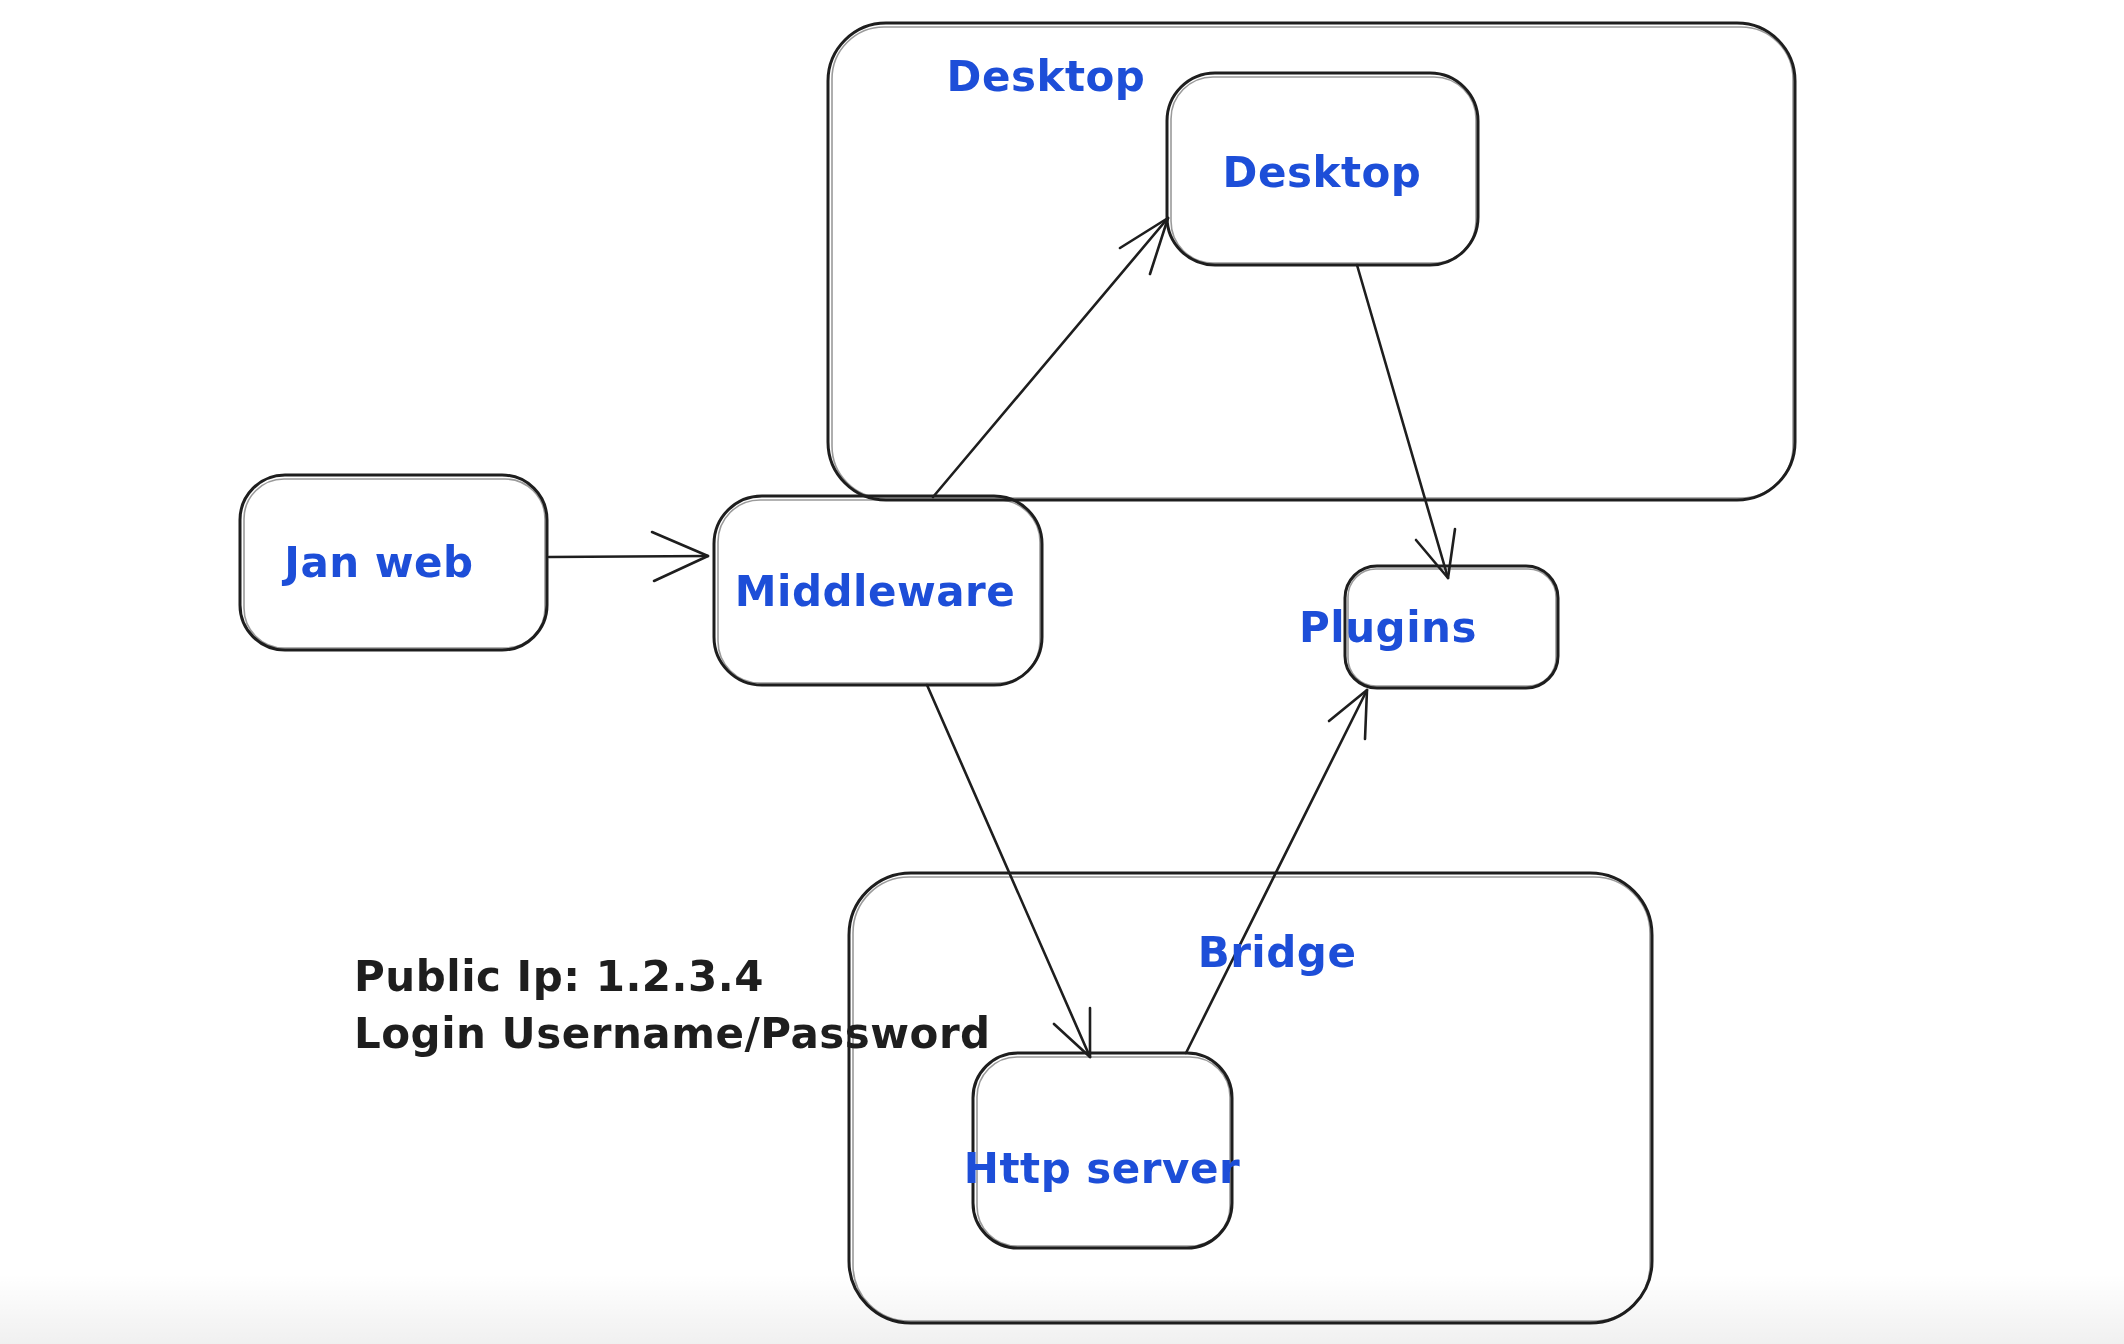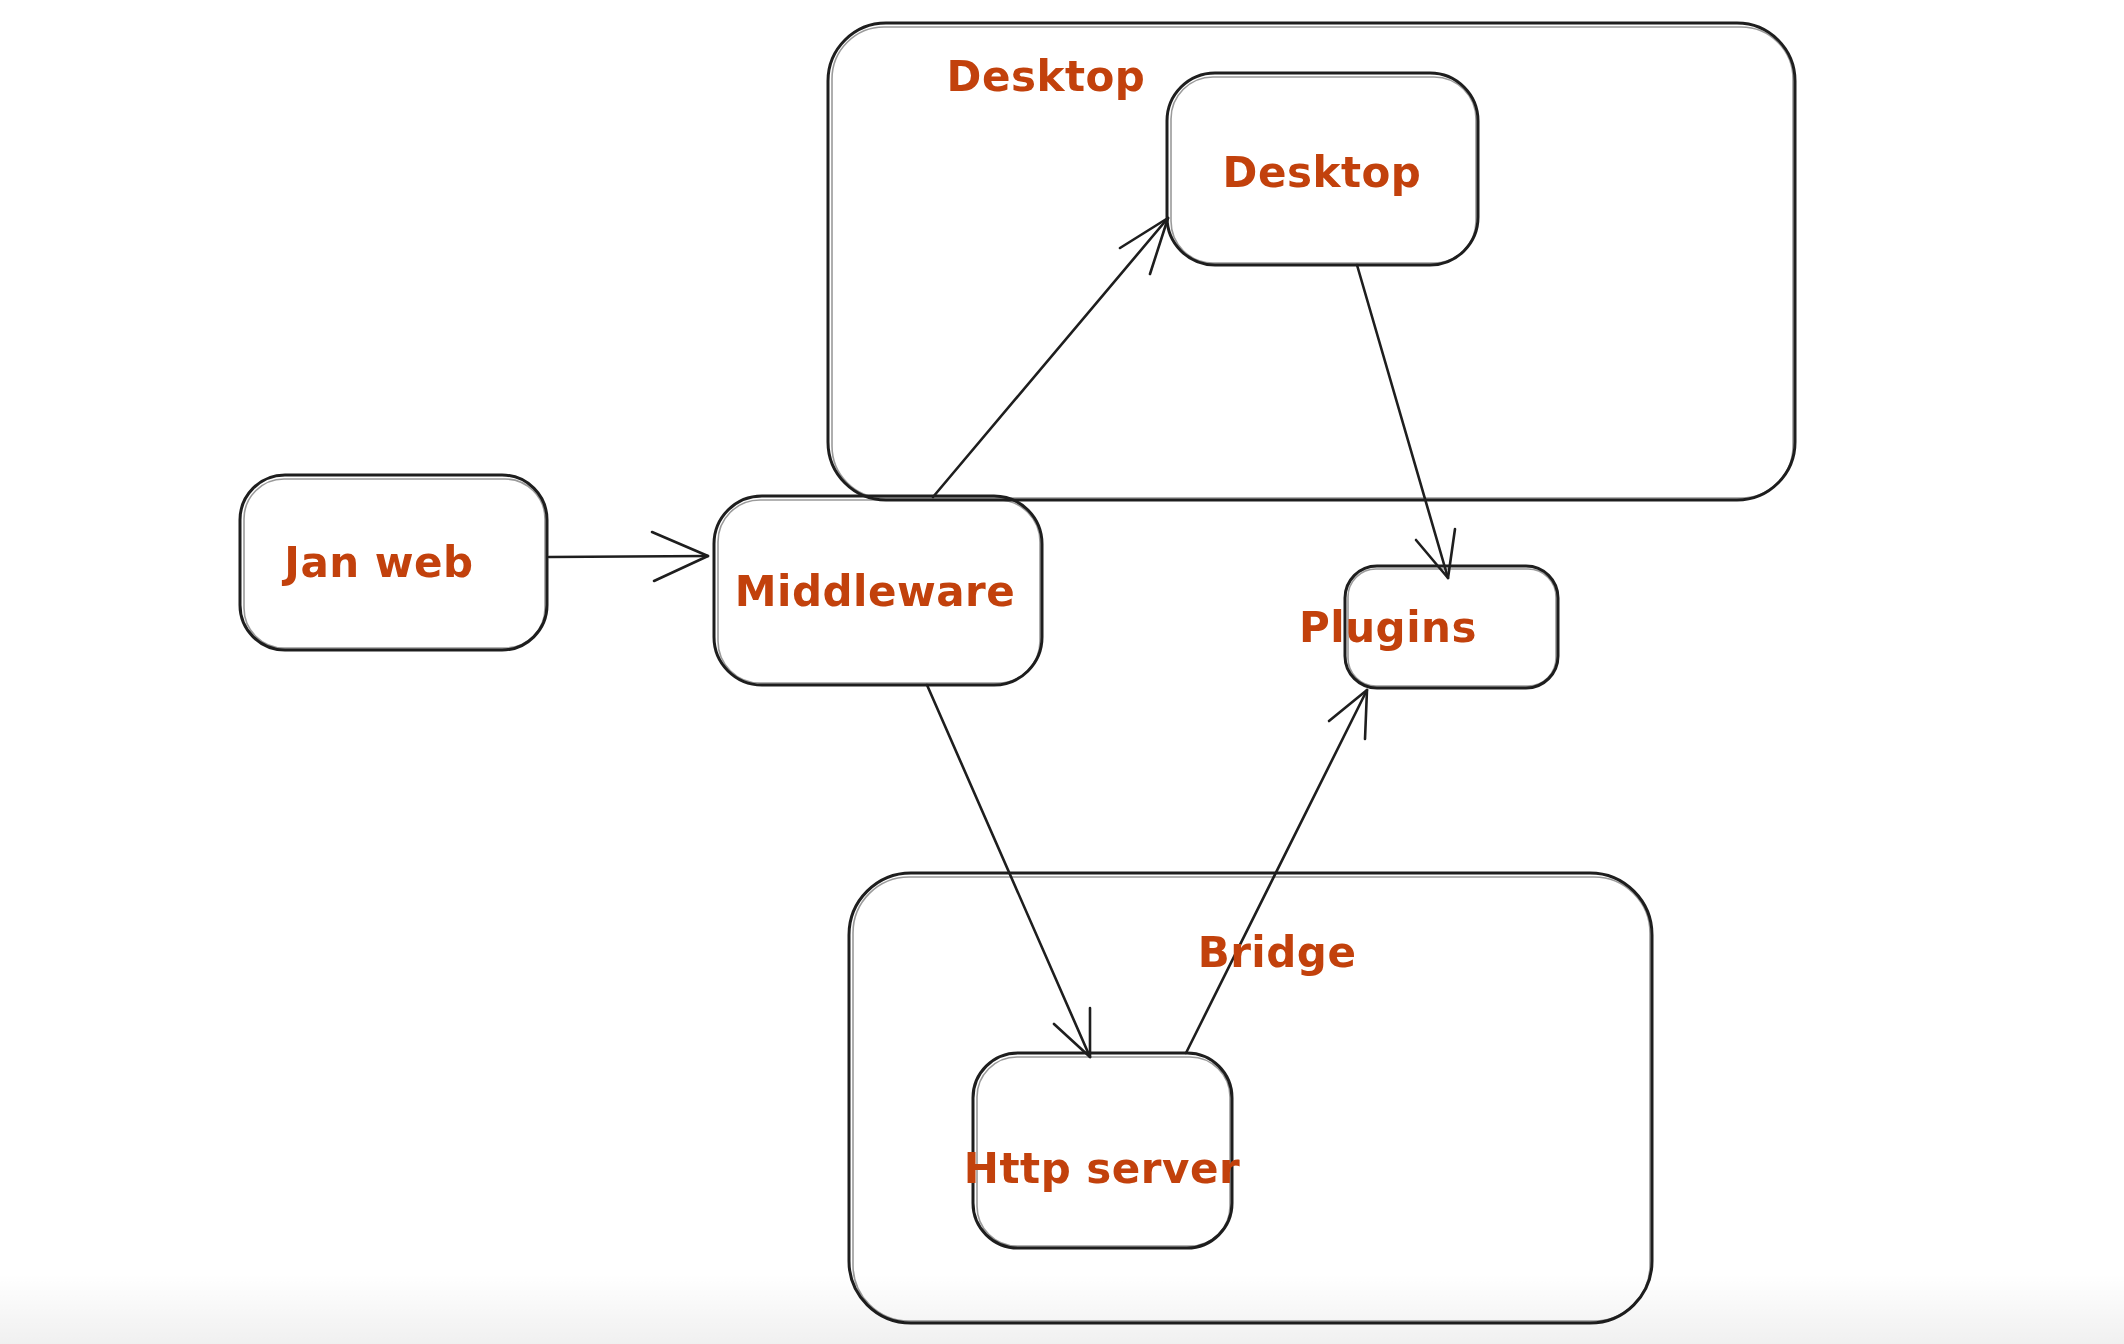--- a/index.html
+++ b/index.html
@@ -38,21 +38,21 @@
     stroke: #1e1e1e;
     stroke-width: 2.6;
     stroke-linecap: round;
     stroke-linejoin: round;
   }
   .label {
     position: absolute;
     transform: translate(-50%, -50%);
     font-size: 42px;
     font-weight: 600;
-    color: #c2410c;
+    color: #1d4ed8;
     white-space: nowrap;
     letter-spacing: 0.5px;
   }
   .label.on-line {
     background: #ffffff;
     padding: 2px 10px;
   }
   .annotation {
     position: absolute;
     left: 354px;
@@ -146,16 +146,20 @@
   <div class="label" style="left:1046px; top:76px;">Desktop</div>
   <div class="label" style="left:1277px; top:952px;">Bridge</div>
 
   <div class="label" style="left:379px; top:562px;">Jan web</div>
   <div class="label" style="left:875px; top:591px;">Middleware</div>
   <div class="label" style="left:1322px; top:172px;">Desktop</div>
   <div class="label" style="left:1388px; top:627px;">Plugins</div>
   <div class="label" style="left:1102px; top:1168px;">Http server</div>
 
 
+  <div class="annotation">
+    <div>Public Ip: 1.2.3.4</div>
+    <div>Login Username/Password</div>
+  </div>
 
   <div class="bottom-fade"></div>
 
 </div>
 
 </body></html>

